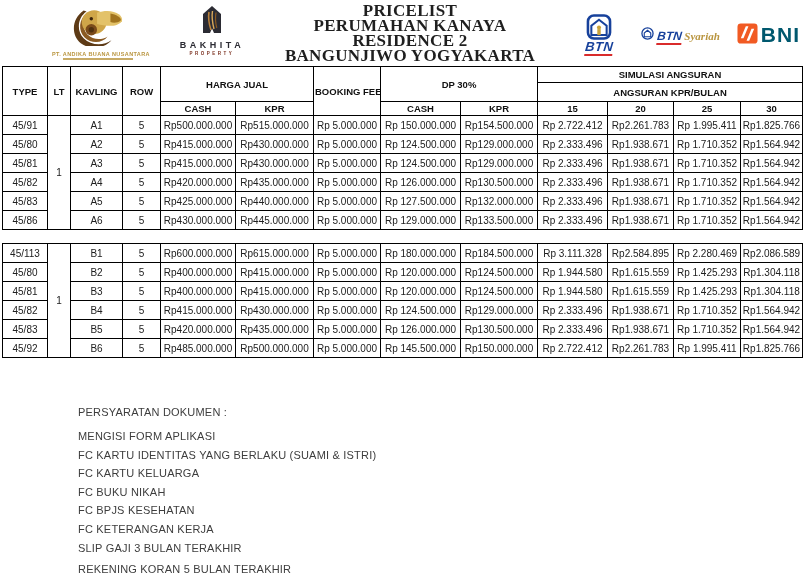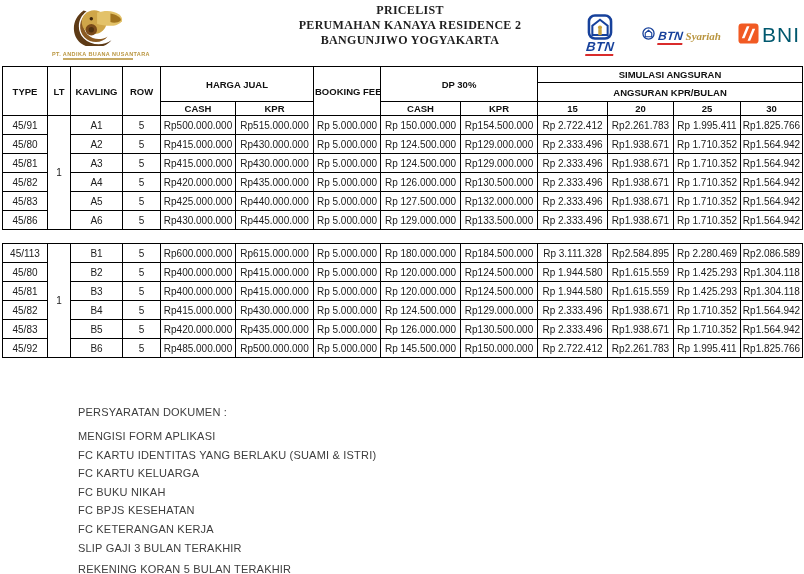--- a/index.html
+++ b/index.html
@@ -28,21 +28,21 @@
   .bakhita-logo .bakhita-name {
     font-size: 9px; font-weight: bold; letter-spacing: 3.5px; color: #2b2b33; margin-top: 2px; white-space: nowrap;
   }
   .bakhita-logo .bakhita-sub {
     font-size: 4.5px; font-weight: bold; letter-spacing: 2.5px; color: #7a2e1d; margin-top: 1px; white-space: nowrap;
   }
 
   .doc-title {
     position: absolute; left: 270px; top: 3px; width: 280px; text-align: center;
     font-family: "Liberation Serif", serif; font-weight: bold;
-    font-size: 12px; line-height: 15px; color: #1f1f1f; letter-spacing: 0.3px;
+    font-size: 17px; line-height: 15px; color: #1f1f1f; letter-spacing: 0.3px;
   }
 
   .banks { position: absolute; right: 4px; top: 14px; display: flex; align-items: center; gap: 17px; }
 
   .btn-logo { display: flex; flex-direction: column; align-items: center; width: 50px; }
   .btn-logo .btn-word {
     font-style: italic; font-weight: bold; font-size: 13px; color: #17419b;
     letter-spacing: 0.5px; margin-top: -4px; transform: skewX(-6deg);
     border-bottom: 2px solid #d92b2b; line-height: 14px;
   }
@@ -52,21 +52,21 @@
     font-style: italic; font-weight: bold; font-size: 12px; color: #17419b;
     transform: skewX(-6deg); border-bottom: 2px solid #d92b2b; line-height: 13px;
   }
   .btns-logo .btns-script {
     font-family: "Liberation Serif", serif; font-style: italic; font-weight: bold;
     font-size: 11px; color: #b9953f; text-align: right;
   }
 
   .bni-logo { display: flex; align-items: center; gap: 3px; }
   .bni-logo .bni-word {
-    font-size: 21px; font-weight: 400; letter-spacing: 1px; color: #00586e;
+    font-size: 21px; font-weight: 700; letter-spacing: 1px; color: #00586e;
     font-family: "Liberation Sans", sans-serif; line-height: 22px;
   }
 
   
   table.price-table {
     position: absolute; left: 2px; border-collapse: collapse; table-layout: fixed;
     width: 801px; font-family: "Liberation Sans", sans-serif;
   }
   #table-a { top: 66px; }
   #table-b { top: 243px; }
@@ -104,20 +104,32 @@
           <path d="M44,12 C50,13 55,16 55,19 C52,22 47,22 44,21 Z" fill="#a1741f"></path>
           <circle cx="24" cy="17.5" r="1.8" fill="#3a240d"></circle>
           <circle cx="24" cy="29" r="6" fill="#7a4b1a"></circle>
           <circle cx="24" cy="29" r="2.8" fill="#50310f"></circle>
         </svg>
       </span>
       <div class="company-name">PT. ANDIKA BUANA NUSANTARA</div>
       <div class="company-underline"></div>
     </div>
 
+    <div class="bakhita-logo">
+      <span>
+        <svg width="24" height="28" viewBox="0 0 24 28">
+          <path d="M12,0 L21,8 L21,27 L14,27 L12,22.5 L10,27 L3,27 L3,8 Z" fill="#2b2b33"></path>
+          <path d="M9,6 C8,12 9,18 11,24" stroke="#b9813c" stroke-width="1.6" fill="none"></path>
+          <path d="M12.5,5 C11.5,11 12.5,17 14,23" stroke="#d8a85a" stroke-width="1.4" fill="none"></path>
+          <path d="M16,6.5 C15,12 15.5,17 16.8,22" stroke="#8a5a22" stroke-width="1.2" fill="none"></path>
+        </svg>
+      </span>
+      <div class="bakhita-name">BAKHITA</div>
+      <div class="bakhita-sub">PROPERTY</div>
+    </div>
 
     <div class="doc-title">
       <div>PRICELIST</div>
       <div>PERUMAHAN KANAYA RESIDENCE 2</div>
       <div>BANGUNJIWO YOGYAKARTA</div>
     </div>
 
     <div class="banks">
 
       <div class="btn-logo">

